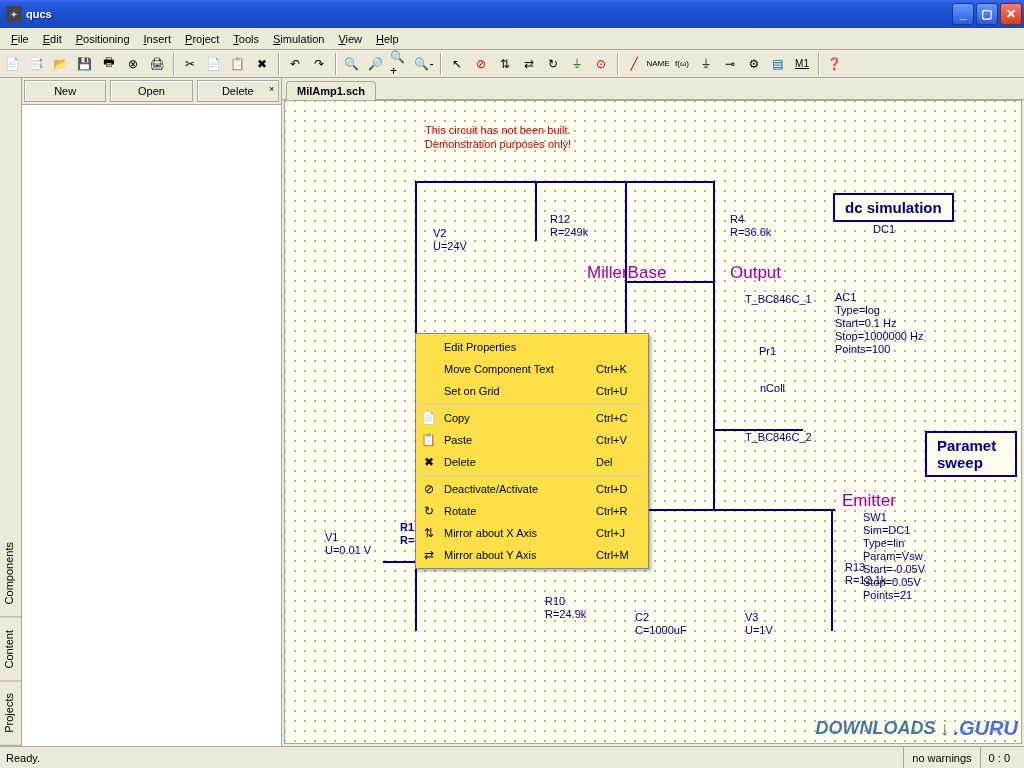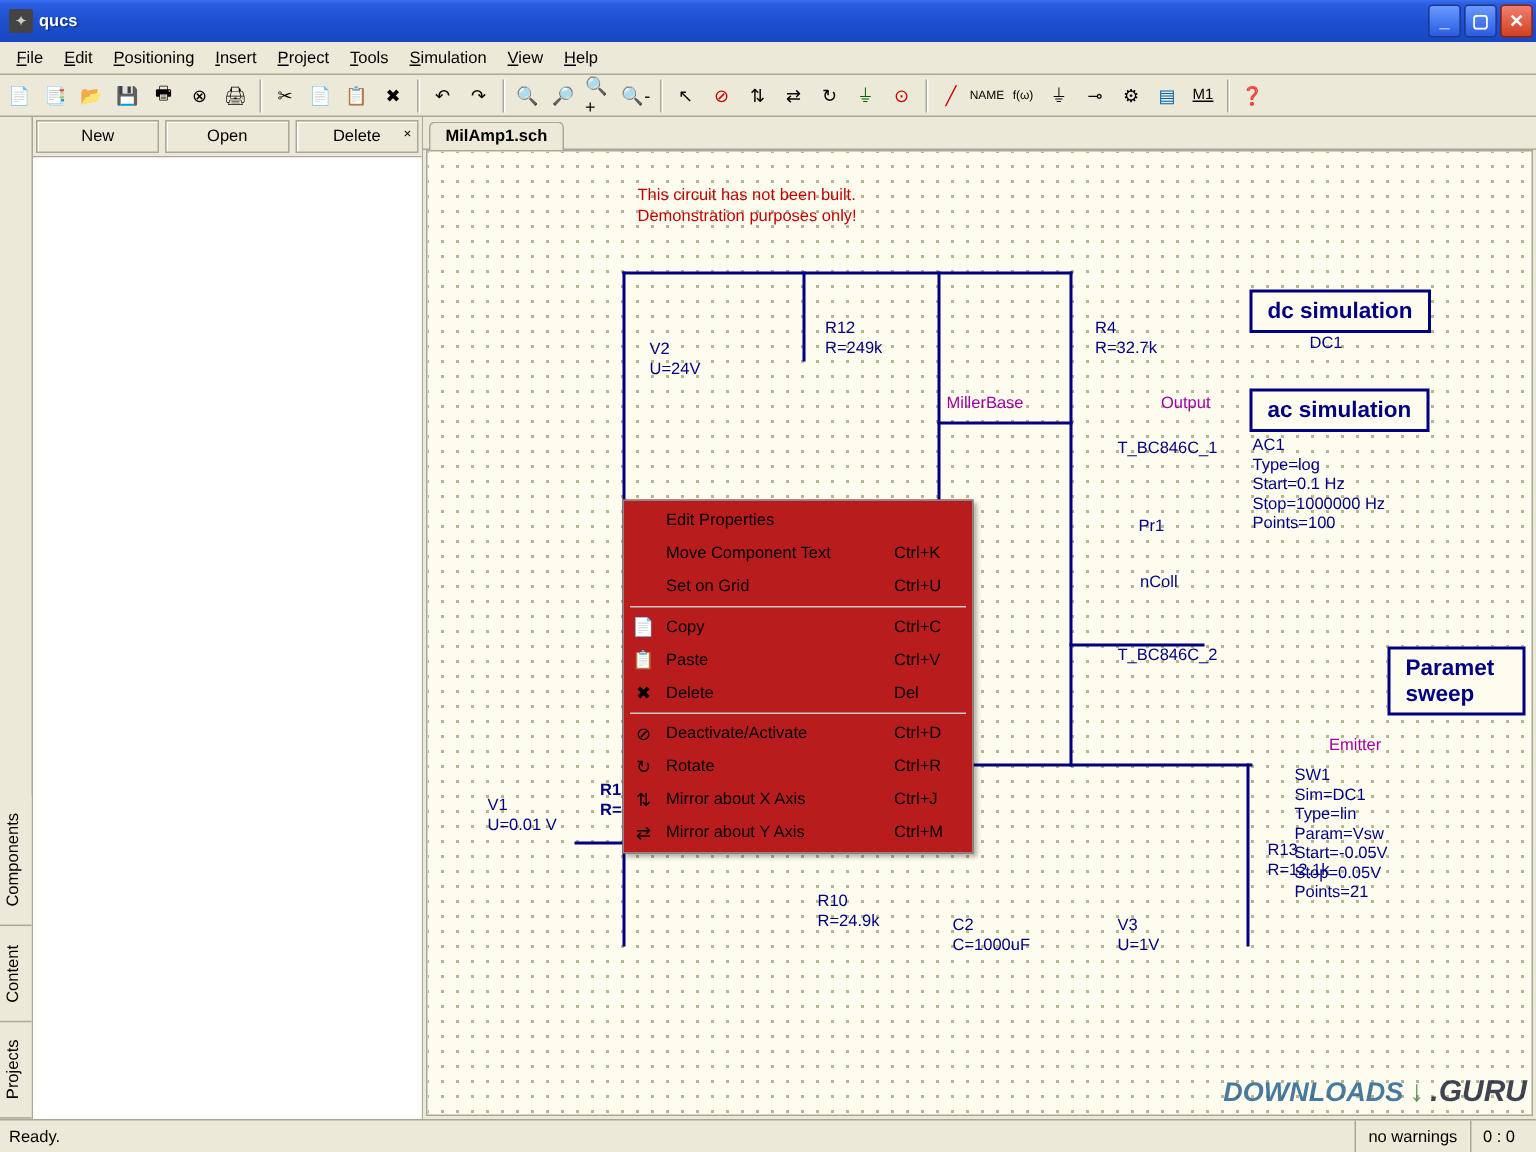--- a/index.html
+++ b/index.html
@@ -41,38 +41,38 @@
   .canvaswrap { flex:1; display:flex; flex-direction:column; background: #ece9d8; }
   .tabbar { height: 22px; background:#ece9d8; display:flex; align-items:flex-end; padding-left: 4px; border-bottom: 1px solid #aca899; font-weight: bold; }
   .filetab { padding: 3px 10px; background:#ece9d8; border:1px solid #aca899; border-bottom:0; border-top-left-radius:4px; border-top-right-radius:4px; margin-right:2px; position:relative; top:1px; }
 
   .schematic { flex:1; background: #fdfcee; position:relative; overflow:hidden; border: 1px solid #aca899; margin: 0 2px 2px 2px; }
   .dotgrid { position:absolute; inset:0; background-image: radial-gradient(#b8b490 1px, transparent 1px); background-size: 10px 10px; background-position: 5px 5px; }
   .warn { color: #c00000; position:absolute; font-size: 11px; line-height: 14px; }
   .schtext { position:absolute; color: #000080; font-size: 11px; line-height: 13px; white-space: pre; }
   .wire { position:absolute; background:#000080; }
   .simbox { position:absolute; border: 2px solid #000080; padding: 4px 10px; color: #000080; font-weight: bold; font-size: 15px; background: #fdfcee; }
-  .lbl { position:absolute; color: #a000a0; font-size: 11px; margin-left: 44px; }
-
-  
-  .ctxmenu { position:absolute; background:#b91c1c; border: 1px solid #888; box-shadow: 2px 2px 3px rgba(0,0,0,0.3); width: 234px; padding: 2px; z-index:100; }
+  .lbl { position:absolute; color: #a000a0; font-size: 17px; }
+
+  
+  .ctxmenu { position:absolute; background:#fde047; border: 1px solid #888; box-shadow: 2px 2px 3px rgba(0,0,0,0.3); width: 234px; padding: 2px; z-index:100; }
   .ctxmenu .row { display:flex; align-items:center; height: 22px; }
   .ctxmenu .cicon { width: 22px; height: 18px; display:flex; align-items:center; justify-content:center; font-size:12px; }
   .ctxmenu .clabel { flex:1; padding-left: 4px; }
   .ctxmenu .cshort { width: 50px; text-align:left; color:#000; }
   .ctxmenu .sep { height:1px; background:#ccc; margin: 2px 2px; }
 
   
   .status { position:absolute; bottom:0; left:0; right:0; height:22px; background:#ece9d8; border-top: 1px solid #aca899; display:flex; align-items:center; padding: 0 6px; }
   .status .left { flex:1; }
   .status .cell { border-left: 1px solid #aca899; padding: 0 8px; height:100%; display:flex; align-items:center; }
 
   
   .wm { position:absolute; right:6px; bottom:28px; font-size: 20px; font-weight:bold; color: #1a5a8a; opacity:0.8; font-style:italic; display:flex; align-items:center; gap:4px; }
-  .wm .g { color:#0f172a; }
+  .wm .g { color:#1d4ed8; }
   .wm .dl { font-size:18px;margin-left:20px; }
 </style>
 </head>
 <body>
 
 <div class="titlebar">
   <div class="icon">✦</div>
   <div class="title">qucs</div>
   <div class="winbtn min">_</div>
   <div class="winbtn max">▢</div>
@@ -160,21 +160,20 @@
     <div class="schematic">
       <div class="dotgrid"></div>
 
       <div class="warn" style="left:140px; top:22px;">
         <span>This circuit has not been built.</span><br><span>Demonstration purposes only!</span>
       </div>
 
       <div class="simbox" style="left:548px; top:92px;">dc simulation</div>
       <div class="schtext" style="left:550px; top:122px;padding-left:38px;">DC1</div>
 
-      <div class="simbox" style="left:548px; top:158px;">ac simulation</div>
       <div class="schtext" style="left:550px; top:190px;"><span>AC1</span>
 <span>Type=log</span>
 <span>Start=0.1 Hz</span>
 <span>Stop=1000000 Hz</span>
 <span>Points=100</span></div>
 
       <div class="simbox" style="left:640px; top:330px; width:92px; white-space:pre;">Paramet
 sweep</div>
       <div class="schtext" style="left:578px; top:410px;"><span>SW1</span>
 <span>Sim=DC1</span>
@@ -194,21 +193,21 @@
       <div class="wire" style="left:340px; top:180px; width:90px; height:2px;"></div>
       <div class="wire" style="left:546px; top:408px; width:2px; height:122px;"></div>
 
       <div class="wire" style="left:98px; top:460px; width:35px; height:2px;"></div>
 
       <div class="schtext" style="left:148px; top:126px;"><span>V2</span>
 <span>U=24V</span></div>
       <div class="schtext" style="left:265px; top:112px;"><span>R12</span>
 <span>R=249k</span></div>
       <div class="schtext" style="left:445px; top:112px;"><span>R4</span>
-<span>R=32.7k</span></div>
+<span>R=36.6k</span></div>
       <div class="schtext" style="left:460px; top:192px;">T_BC846C_1</div>
       <div class="schtext" style="left:460px; top:330px;">T_BC846C_2</div>
       <div class="schtext" style="left:446px; top:244px;margin-left:28px;">Pr1</div>
       <div class="schtext" style="left:475px; top:281px;">nColl</div>
       <div class="lbl" style="left:557px; top:390px;">Emitter</div>
       <div class="lbl" style="left:302px; top:162px;">MillerBase</div>
       <div class="lbl" style="left:445px; top:162px;">Output</div>
 
       <div class="schtext" style="left:40px; top:430px;"><span>V1</span>
 <span>U=0.01 V</span></div>

